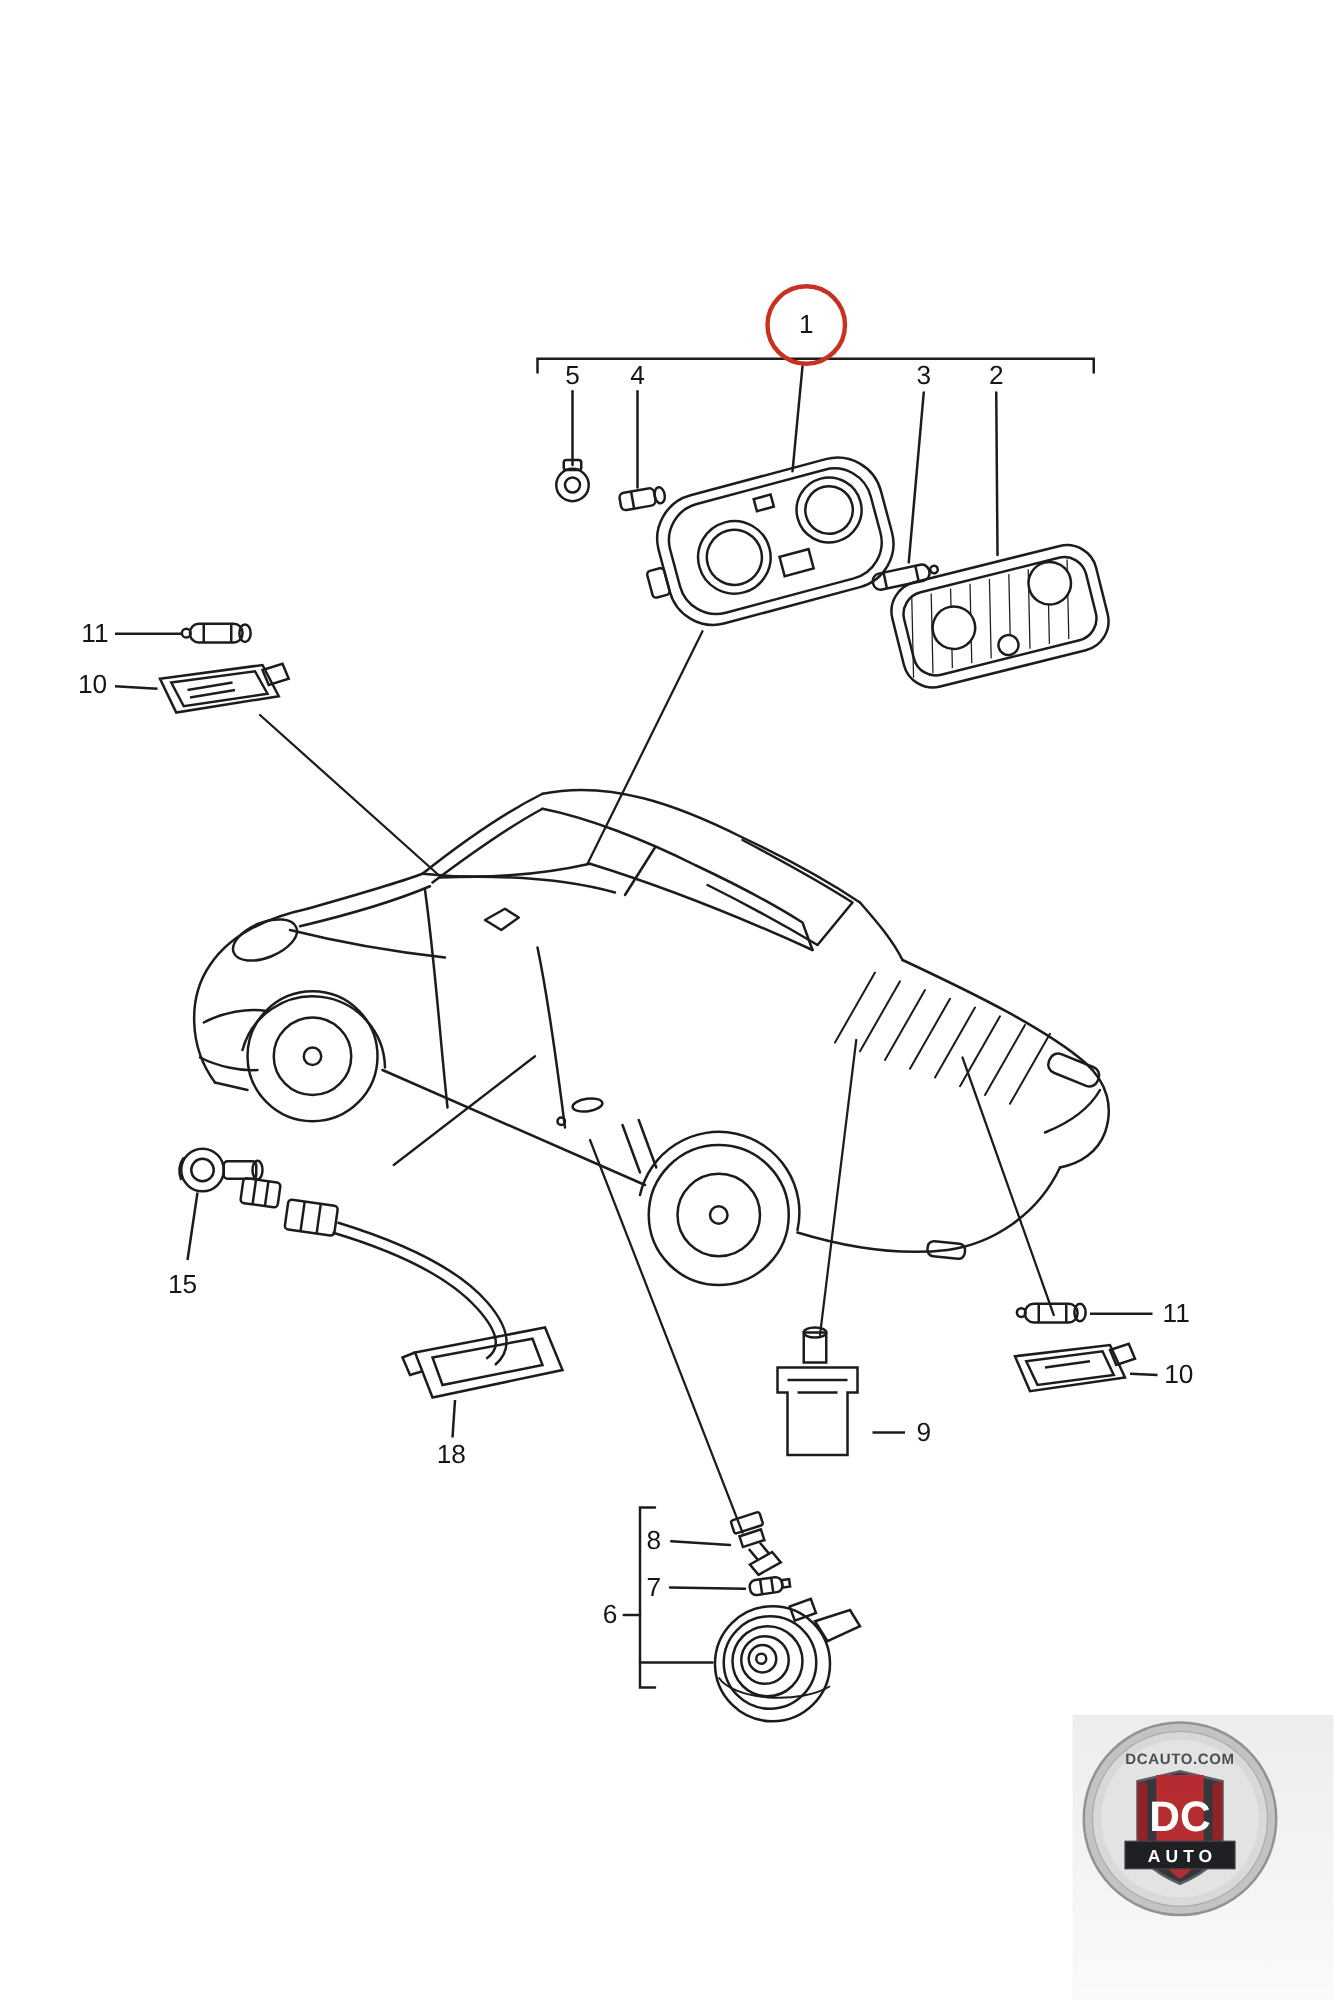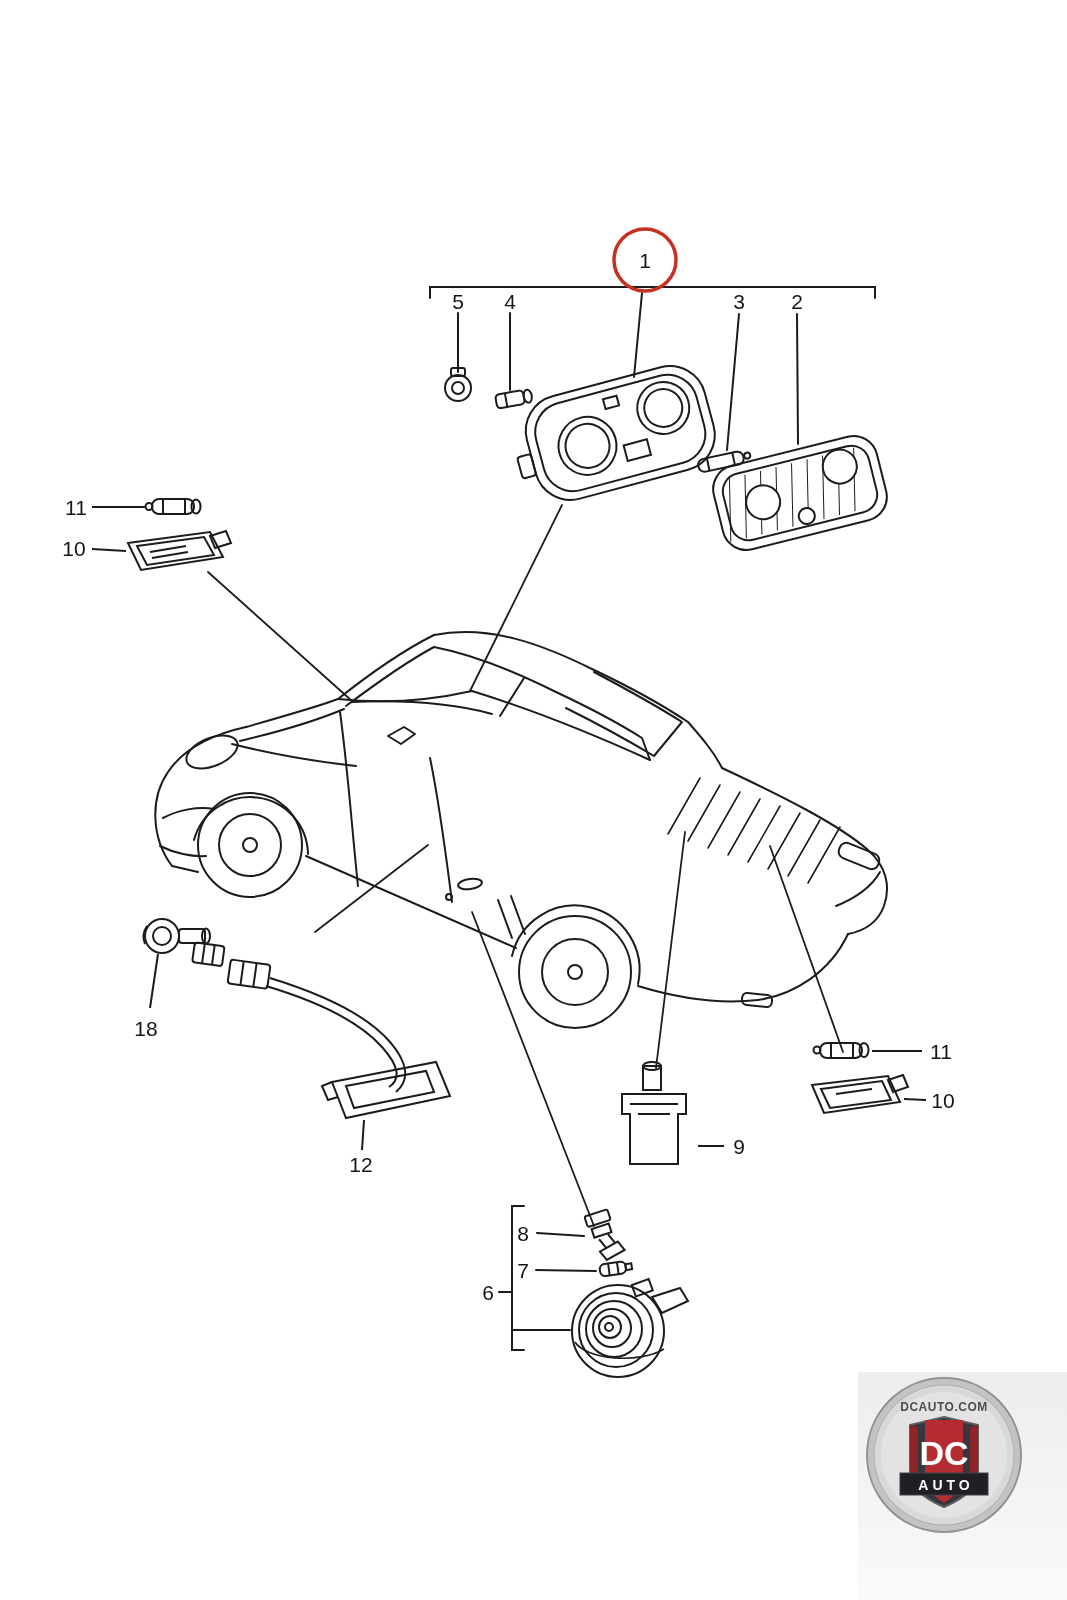--- a/index.html
+++ b/index.html
@@ -289,22 +289,22 @@
   </g>
 </svg>
 
 <span class="callout" style="left:458px;top:301px">5</span>
 <span class="callout" style="left:510px;top:301px">4</span>
 <span class="callout" style="left:645px;top:260px">1</span>
 <span class="callout" style="left:739px;top:301px">3</span>
 <span class="callout" style="left:797px;top:301px">2</span>
 <span class="callout" style="left:76px;top:507px">11</span>
 <span class="callout" style="left:74px;top:548px">10</span>
-<span class="callout" style="left:146px;top:1028px">18</span>
-<span class="callout" style="left:361px;top:1164px">12</span>
+<span class="callout" style="left:146px;top:1028px">15</span>
+<span class="callout" style="left:361px;top:1164px">18</span>
 <span class="callout" style="left:739px;top:1146px">9</span>
 <span class="callout" style="left:941px;top:1051px">11</span>
 <span class="callout" style="left:943px;top:1100px">10</span>
 <span class="callout" style="left:523px;top:1233px">8</span>
 <span class="callout" style="left:523px;top:1270px">7</span>
 <span class="callout" style="left:488px;top:1292px">6</span>
 
 </div>
 
 </body></html>

